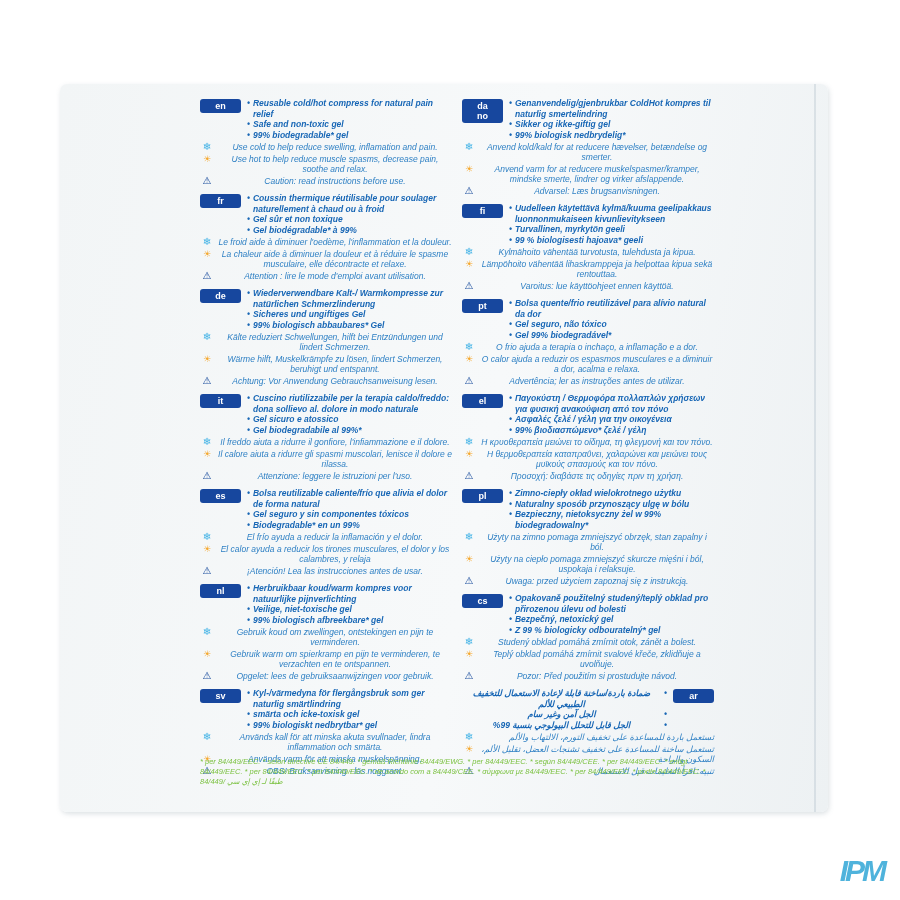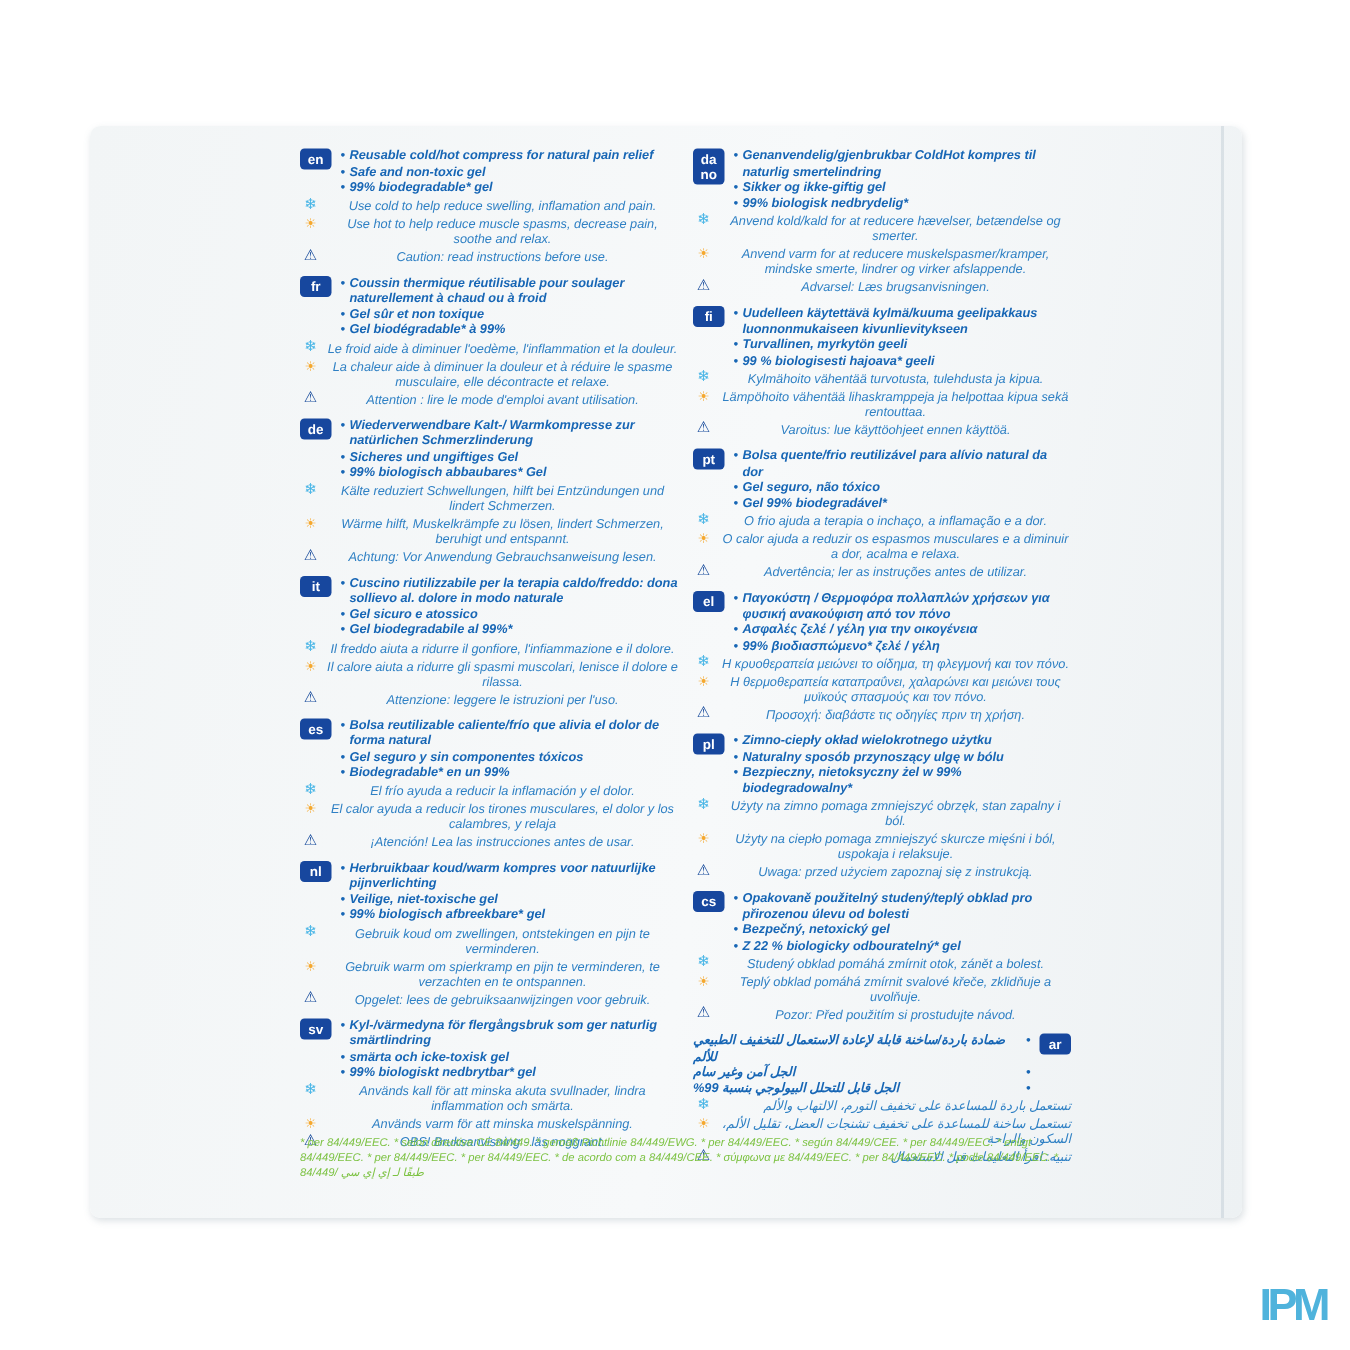--- a/index.html
+++ b/index.html
@@ -20,50 +20,50 @@
   .columns{
     position:absolute;left:140px;top:14px;width:514px;
     display:flex;gap:10px;
   }
   .col{width:252px;}
   .lang-block{margin-bottom:7px;}
   .head{display:flex;gap:6px;align-items:flex-start;}
   .badge{
     flex:0 0 auto;background:var(--badge,#17479e);color:#fff;
     border-radius:3px;font-weight:bold;font-size:9px;line-height:10px;
-    padding:2px 3px;min-width:15px;text-align:center;margin-top:1px;
+    padding:2px 13px;min-width:15px;text-align:center;margin-top:1px;
   }
   .badge-line{display:block;}
   .bullets{margin:0;padding:0;list-style:none;flex:1;}
   .bullets li{
     display:flex;gap:3px;font-size:8.5px;font-weight:bold;font-style:italic;
     color:var(--bullet,#1766b5);line-height:10.5px;
   }
   .bullets li .li-text{flex:1;}
   .dot{flex:0 0 auto;}
   .note{display:flex;gap:4px;margin-top:2px;
     font-size:8.5px;font-style:italic;color:var(--note,#2f80c4);line-height:10px;}
   .note .icon{flex:0 0 14px;text-align:center;font-style:normal;line-height:10px;}
   .note .note-text{flex:1;text-align:center;}
   .icon.snow{color:var(--snowflake,#45b4e6);font-size:10px;}
   .icon.sun{color:var(--sun,#f5a82e);font-size:9px;}
   .icon.tri{color:var(--warning,#1d4f9e);font-size:10px;}
   
   .rtl .head{flex-direction:row-reverse;}
   .rtl .bullets li{flex-direction:row-reverse;}
-  .rtl .bullets li .li-text{text-align:left;direction:rtl;}
+  .rtl .bullets li .li-text{text-align:center;direction:rtl;}
   .rtl .note .note-text{text-align:right;direction:rtl;}
   .footer{
     position:absolute;left:140px;bottom:25px;width:514px;
     font-size:7.5px;font-style:italic;font-weight:normal;
     color:var(--footer,#7cc242);line-height:10px;
   }
   .logo{
     position:absolute;right:16px;bottom:12px;
-    color:var(--logo,#4fb3dc);font-size:30px;font-weight:bold;
+    color:var(--logo,#4fb3dc);font-size:30px;font-weight:bold;font-style:italic;
     letter-spacing:-3px;
   }
 </style>
 </head>
 <body>
 
 <div class="panel">
   <div class="columns">
     <div class="col" id="col-left">
   <section class="lang-block">
@@ -485,21 +485,21 @@
               <li>
                 <span class="dot">•</span>
                 <span class="li-text">Opakovaně použitelný studený/teplý obklad pro přirozenou úlevu od bolesti</span>
               </li>
               <li>
                 <span class="dot">•</span>
                 <span class="li-text">Bezpečný, netoxický gel</span>
               </li>
               <li>
                 <span class="dot">•</span>
-                <span class="li-text">Z 22 % biologicky odbouratelný* gel</span>
+                <span class="li-text">Z 99 % biologicky odbouratelný* gel</span>
               </li>
             </ul>
     </div>
     <div class="note cold">
       <span class="icon snow">❄</span>
       <span class="note-text">Studený obklad pomáhá zmírnit otok, zánět a bolest.</span>
     </div>
     <div class="note hot">
       <span class="icon sun">☀</span>
       <span class="note-text">Teplý obklad pomáhá zmírnit svalové křeče, zklidňuje a uvolňuje.</span>

